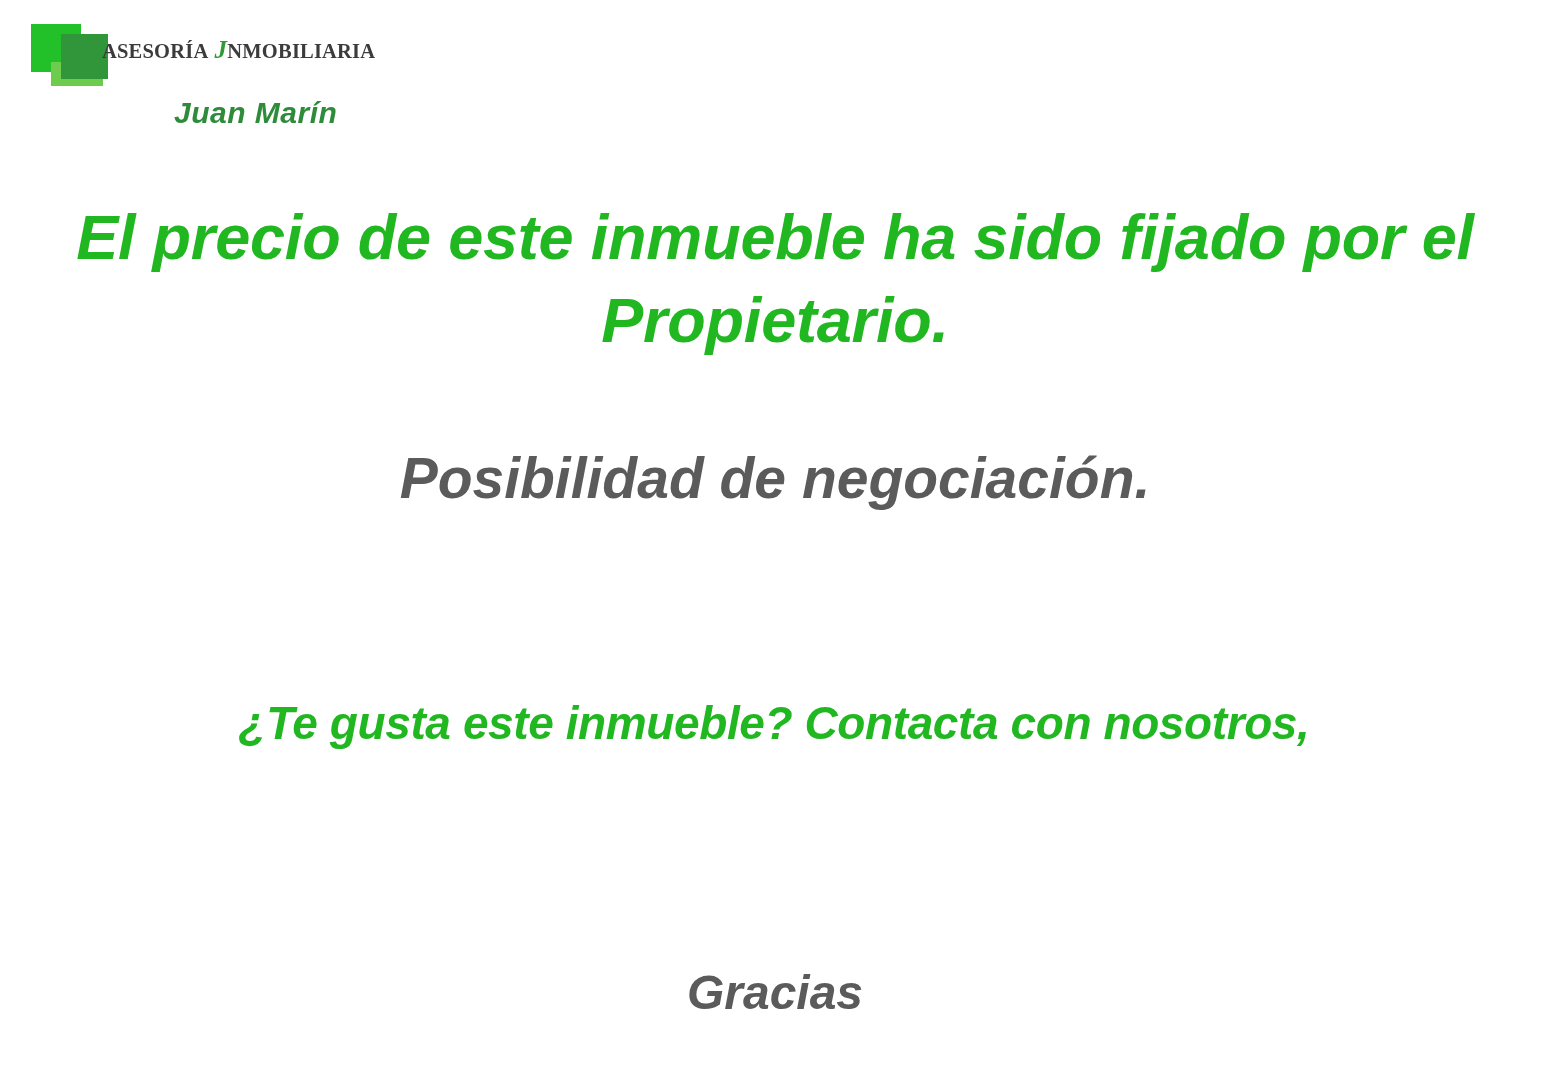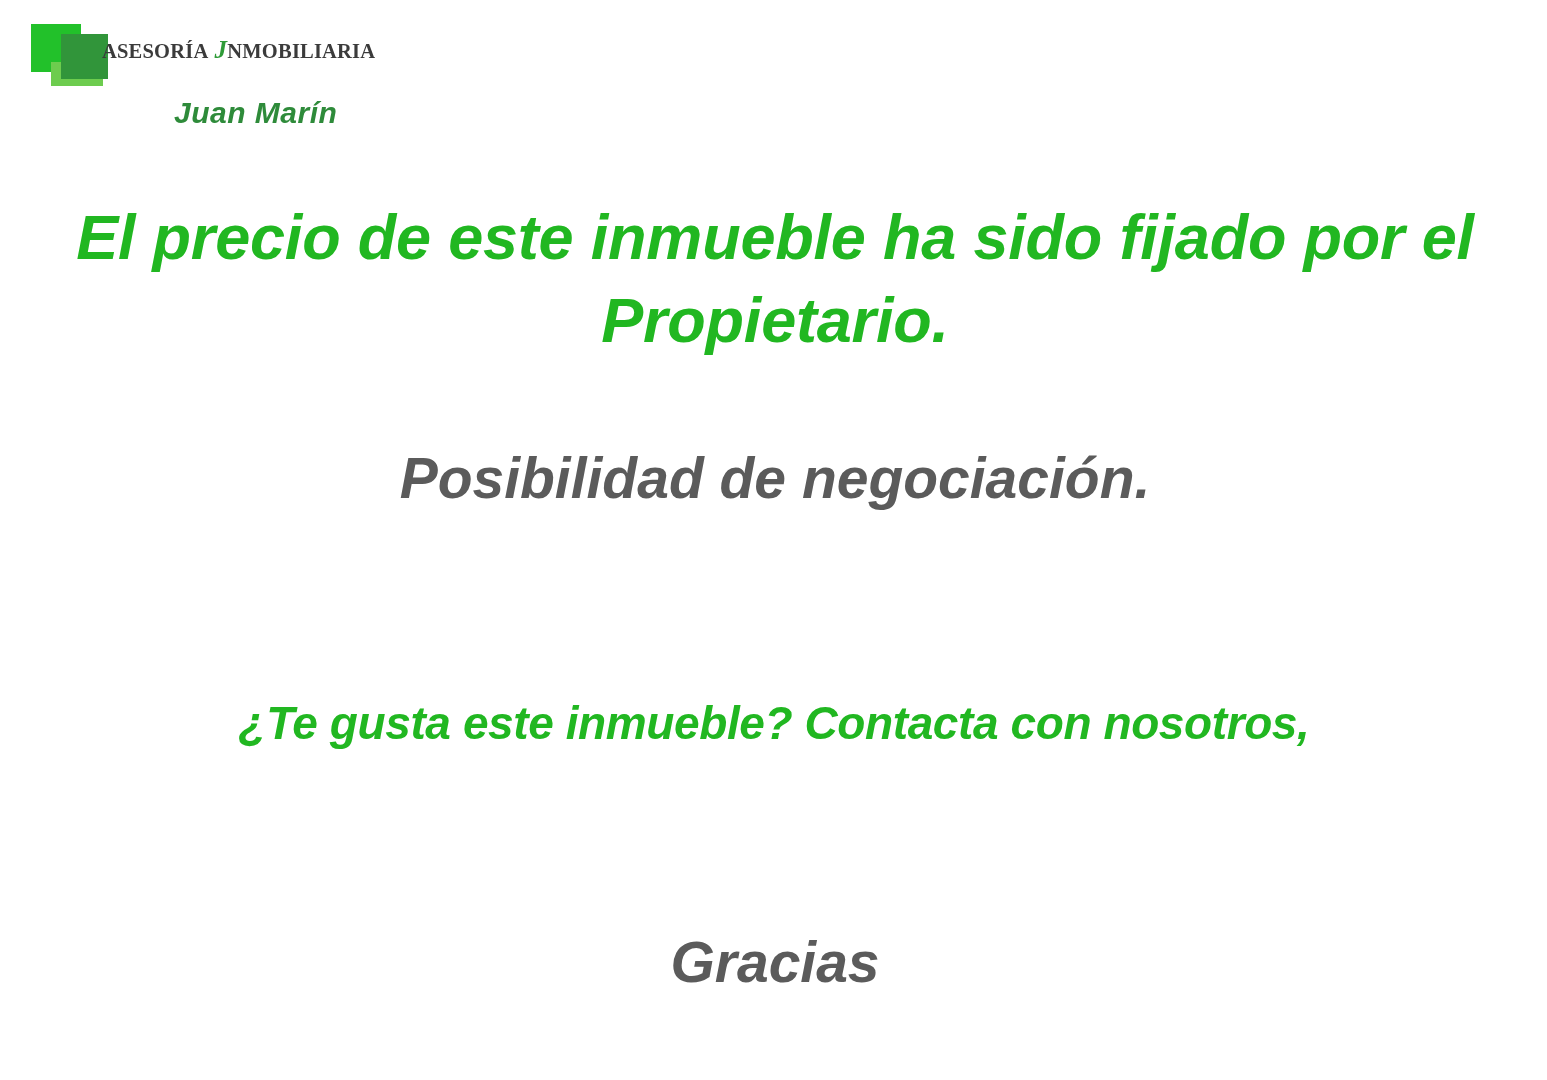--- a/index.html
+++ b/index.html
@@ -131,23 +131,23 @@
   #para-contact {
     left: 34px;
     top: 694px;
     width: 1480px;
     font-size: 46px;
     line-height: 1.28;
     letter-spacing: -0.4px;
   }
   #line-thanks {
     left: 60px;
-    top: 928px;
+    top: 964px;
     width: 1430px;
-    font-size: 57px;
+    font-size: 48px;
     line-height: 1.2;
   }
   .tx p {
     margin: 0;
     padding: 0;
   }
 </style>
 </head>
 <body>
 

